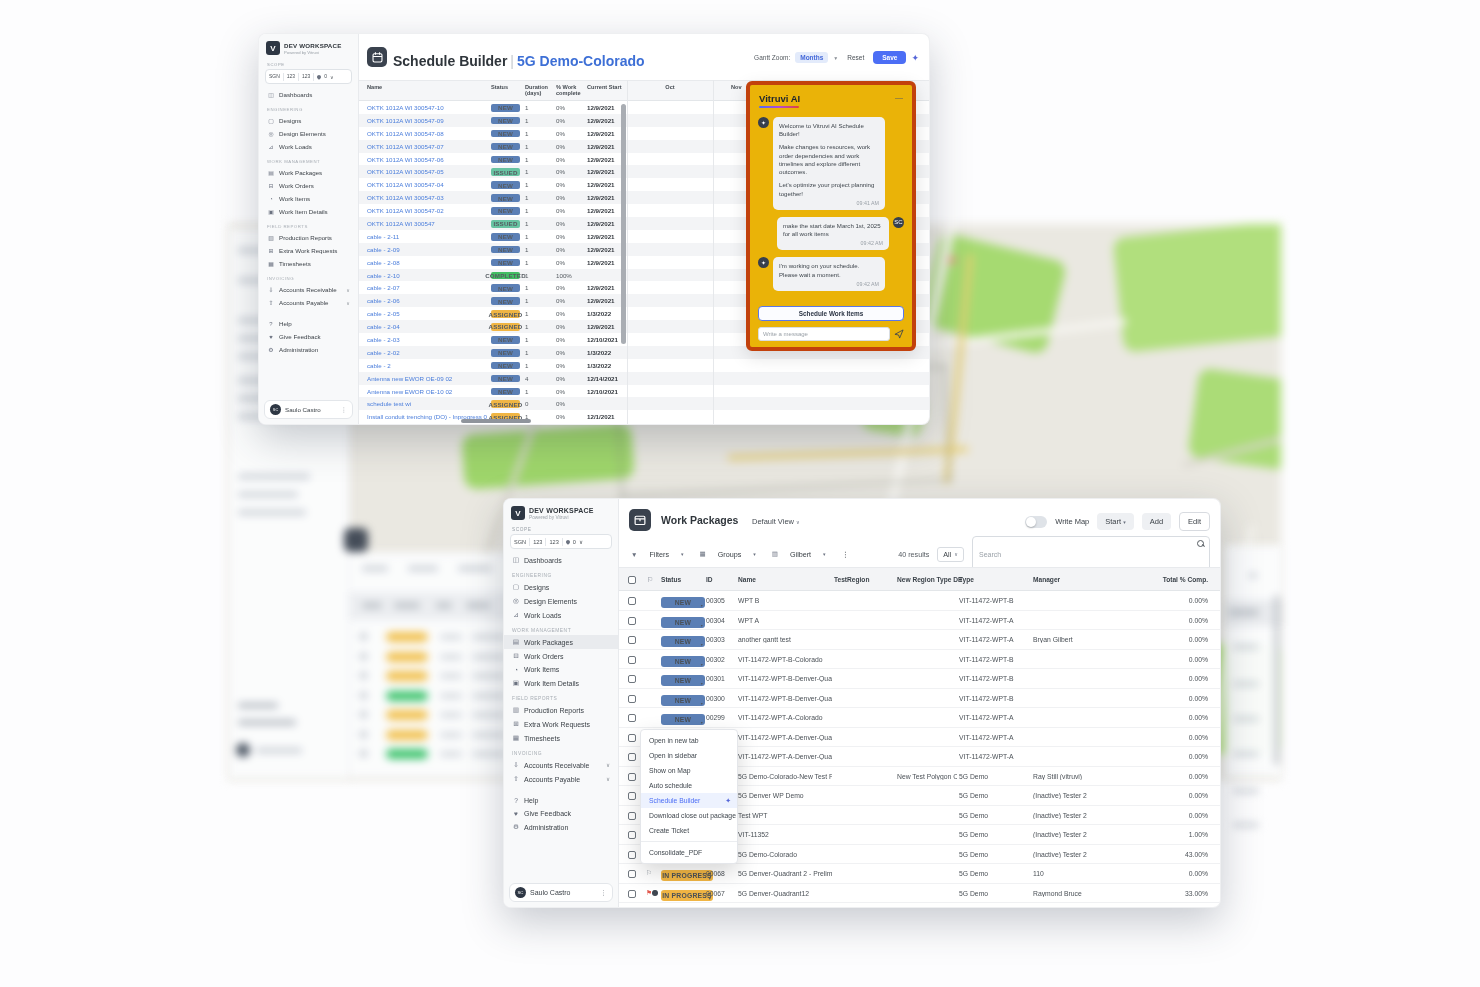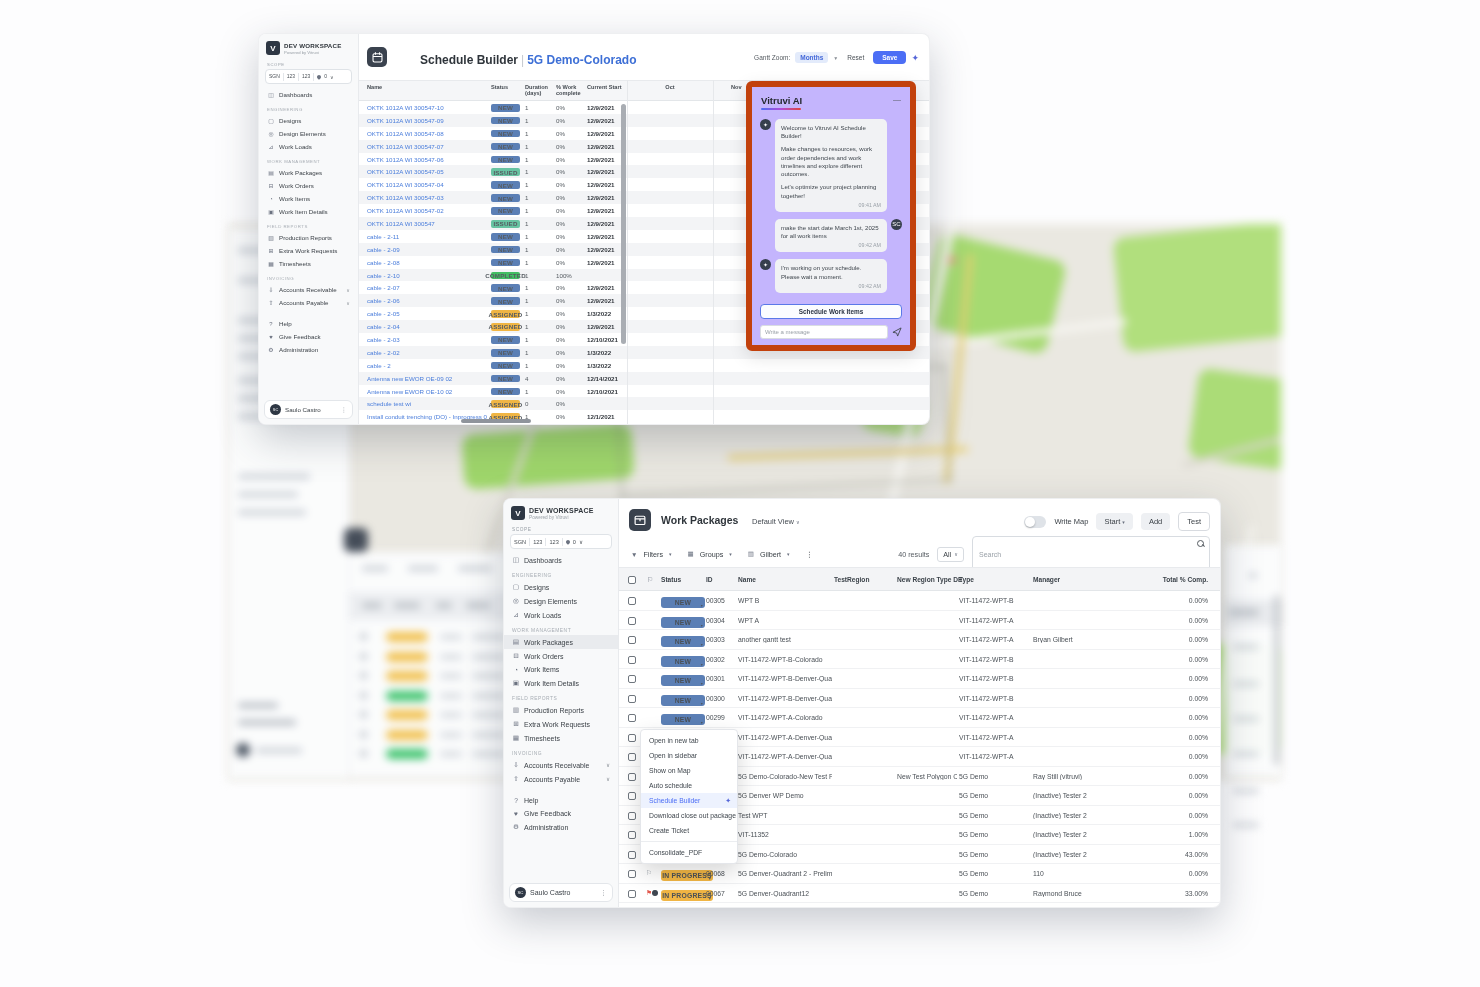--- a/index.html
+++ b/index.html
@@ -46,21 +46,21 @@
   .sb-item .chev { margin-left:auto; color:#8a9097; font-size:.8em; }
   .sb-foot { margin-top:8px; }
   .sb-user { position:absolute; left:5px; right:5px; bottom:5px; background:#fff; border:1px solid #e3e6ea; border-radius:6px; display:flex; align-items:center; gap:4px; padding:3px 5px; }
   .sb-avatar { width:11px; height:11px; border-radius:50%; background:#2e3744; color:#fff; font-size:.62em; display:flex; align-items:center; justify-content:center; flex:none; }
   .sb-user .dots { margin-left:auto; color:#8a9097; }
 
   
   .main-top { position:absolute; left:100px; top:0; width:572px; height:392px; }
   .sb-title { position:absolute; left:0; top:0; width:100%; height:46px; }
   .app-icon { position:absolute; left:8px; top:13px; width:20px; height:20px; background:#3a424e; border-radius:5px; display:flex; align-items:center; justify-content:center; }
-  .t-title { position:absolute; left:34px; top:19px; font-size:12px; font-weight:bold; color:#2f353b;margin-left:27px; }
+  .t-title { position:absolute; left:34px; top:19px; font-size:14px; font-weight:bold; color:#2f353b; }
   .t-proj { color:#3d6fd6; font-weight:bold; }
   .t-bar { color:#c4c9ce; font-weight:normal; padding:0 3px; }
   .gz { position:absolute; right:12px; top:17px; display:flex; align-items:center; gap:5px; font-size:6.5px; color:#555b61; }
   .gz-pill { background:#e3ebfb; color:#4468d9; border-radius:3px; padding:2px 5px; font-weight:bold; }
   .gz-caret { color:#8a9097; font-size:5px; }
   .btn-reset { color:#4a5056; padding:2px 4px; }
   .btn-save { background:#4c6ef5; color:#fff; border-radius:4px; padding:3px 9px; font-weight:bold; }
   .gz-spark { color:#5566d8; font-size:9px; }
 
   .thead-top { position:absolute; left:0; top:46px; width:100%; height:21px; background:#f5f6f8; border-top:1px solid #e8eaed; border-bottom:1px solid #e3e6e9; font-size:5.6px; font-weight:bold; color:#454b52; }
@@ -75,21 +75,21 @@
   .sr .c-name { left:8px; width:120px; overflow:hidden; color:#4a7ddb; }
   .sr .c-dur { left:166px; } .sr .c-pct { left:197px; }
   .sr .c-start { left:228px; font-weight:bold; color:#33383e; }
   .badge { position:absolute; left:132px; top:2.6px; width:29px; height:7.6px; border-radius:2px; color:#fff; font-size:4.2px; font-weight:bold; display:flex; align-items:center; justify-content:center; letter-spacing:.2px; }
 
   .gline { position:absolute; top:46px; bottom:0; width:1px; background:#e6e8eb; }
   .vscroll { position:absolute; left:262px; top:70px; width:4.5px; height:240px; background:#a9adb3; border-radius:3px; }
   .hscroll { position:absolute; left:102px; top:385px; width:70px; height:4px; background:#8f949c; border-radius:2px; }
 
   
-  .ai { position:absolute; left:387px; top:47px; width:170px; height:270px; background:#c4b5fd; border:6px solid #c2410c; border-radius:6px; box-shadow:0 6px 18px rgba(0,0,0,.12); z-index:4; }
+  .ai { position:absolute; left:387px; top:47px; width:170px; height:270px; background:#eab308; border:4px solid #c2410c; border-radius:6px; box-shadow:0 6px 18px rgba(0,0,0,.12); z-index:4; }
   .ai-head { position:relative; padding:8px 9px 6px; }
   .ai-title { font-size:9.5px; font-weight:bold; color:#23282e; }
   .ai-underline { width:40px; height:2px; margin-top:2px; background:linear-gradient(90deg,#4c6ef5,#b14bd8,#e0443a); border-radius:1px; }
   .ai-min { position:absolute; right:9px; top:8px; color:#555b61; font-size:8px; }
   .chat { position:absolute; left:8px; right:8px; top:32px; bottom:48px; overflow:hidden; display:flex; flex-direction:column; gap:7px; }
   .msg { display:flex; gap:4px; }
   .msg.user { justify-content:flex-end; }
   .mav { width:11px; height:11px; border-radius:50%; background:#363f4d; color:#fff; font-size:6px; display:flex; align-items:center; justify-content:center; flex:none; }
   .bubble { background:#f1f2f4; border-radius:5px; padding:5px 6px 3px; max-width:112px; font-size:6.1px; color:#3f464d; line-height:1.35; }
   .bubble p { margin-bottom:5px; } .bubble p:last-of-type { margin-bottom:1px; }
@@ -106,21 +106,21 @@
   .wp-title { position:absolute; left:42px; top:15px; font-size:10.5px; font-weight:bold; color:#2f353b; }
   .wp-view { position:absolute; left:133px; top:18px; font-size:7.5px; color:#454b52; }
   .wp-right { position:absolute; right:12px; top:13px; display:flex; align-items:center; gap:8px; font-size:7.5px; color:#3c4248; }
   .toggle { width:22px; height:12px; border-radius:6px; background:#dfe3e8; position:relative; }
   .toggle::after { content:""; position:absolute; left:1px; top:1px; width:10px; height:10px; border-radius:50%; background:#fff; box-shadow:0 1px 2px rgba(0,0,0,.25); }
   .btn { border-radius:4px; padding:4px 8px; font-size:7.5px; color:#3c4248; background:#eef0f3; }
   .btn.outline { background:#fff; border:1px solid #d8dbe0; }
   .caret { font-size:5px; color:#6b7280; }
 
   .wp-toolbar { position:absolute; left:0; top:42px; width:100%; height:26px; display:flex; align-items:center; padding:0 12px; gap:16px; font-size:7.2px; color:#3a4046; }
-  .tb-item { display:flex; align-items:center; gap:6px; }
+  .tb-item { display:flex; align-items:center; gap:12px; }
   .tb-ic { color:#6b7280; font-size:6.5px; }
   .tb-right { margin-left:auto; display:flex; align-items:center; gap:8px; color:#555b61; }
   .all-box { border:1px solid #d8dce1; border-radius:3px; padding:2px 5px; display:flex; gap:3px; align-items:center; color:#3c4248; }
   .search { position:relative; width:238px; height:36px; }
   .search input { width:100%; height:100%; border:1px solid #d8dce1; border-radius:4px; font-size:7px; padding:0 20px 0 6px; color:#3f464d; font-family:inherit; }
   .search input::placeholder { color:#9aa1a8; }
   .mag { position:absolute; right:6px; top:4px; width:7px; height:7px; }
   .mag::before { content:""; position:absolute; left:0; top:0; width:5px; height:5px; border:1px solid #555b61; border-radius:50%; }
   .mag::after { content:""; position:absolute; left:5px; top:5px; width:3px; height:1px; background:#555b61; transform:rotate(45deg); }
 
@@ -717,21 +717,21 @@
               <line x1="8" y1="6.5" x2="8" y2="9.5" stroke="#fff" stroke-width="1.6"></line>
             </svg>
         </div>
         <div class="wp-title">Work Packages</div>
         <div class="wp-view"><span>Default View</span> <span class="caret">∨</span></div>
         <div class="wp-right">
           <span class="toggle"></span>
           <span>Write Map</span>
           <span class="btn"><span>Start</span> <span class="caret">▾</span></span>
           <span class="btn">Add</span>
-          <span class="btn outline">Test</span>
+          <span class="btn outline">Edit</span>
         </div>
       </div>
 
       <div class="wp-toolbar">
         <span class="tb-item">
             <span class="tb-ic">▼</span>
             <span>Filters</span>
             <span class="caret">▾</span>
           </span>
         <span class="tb-item">

